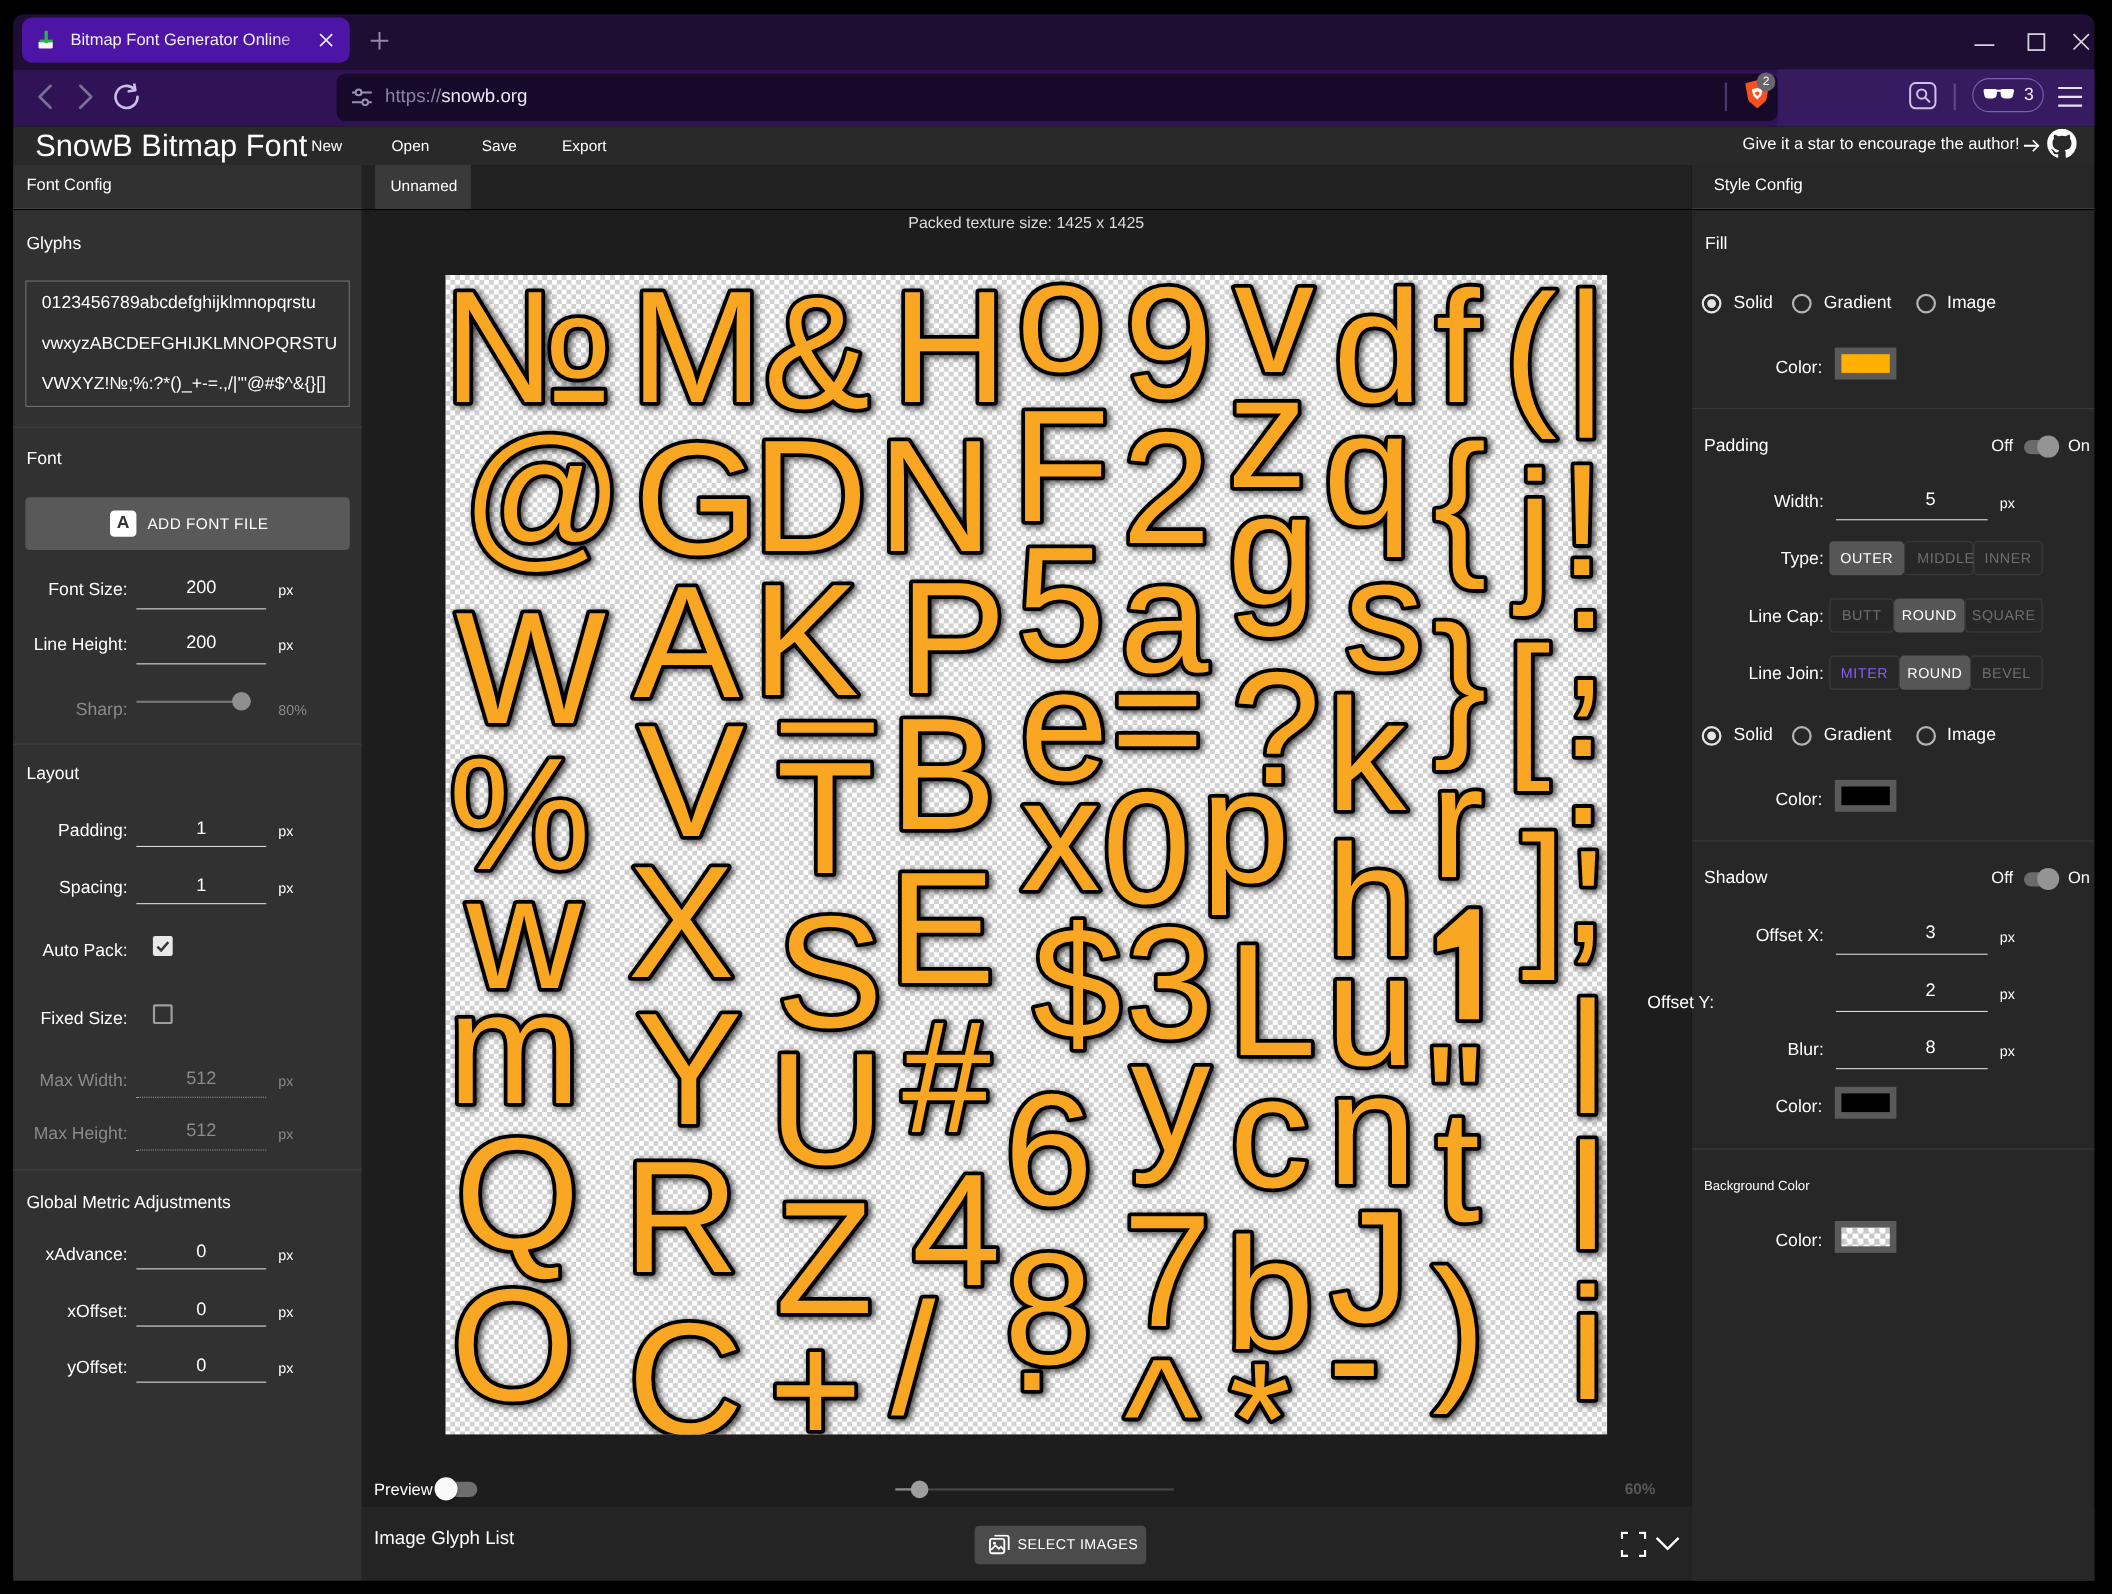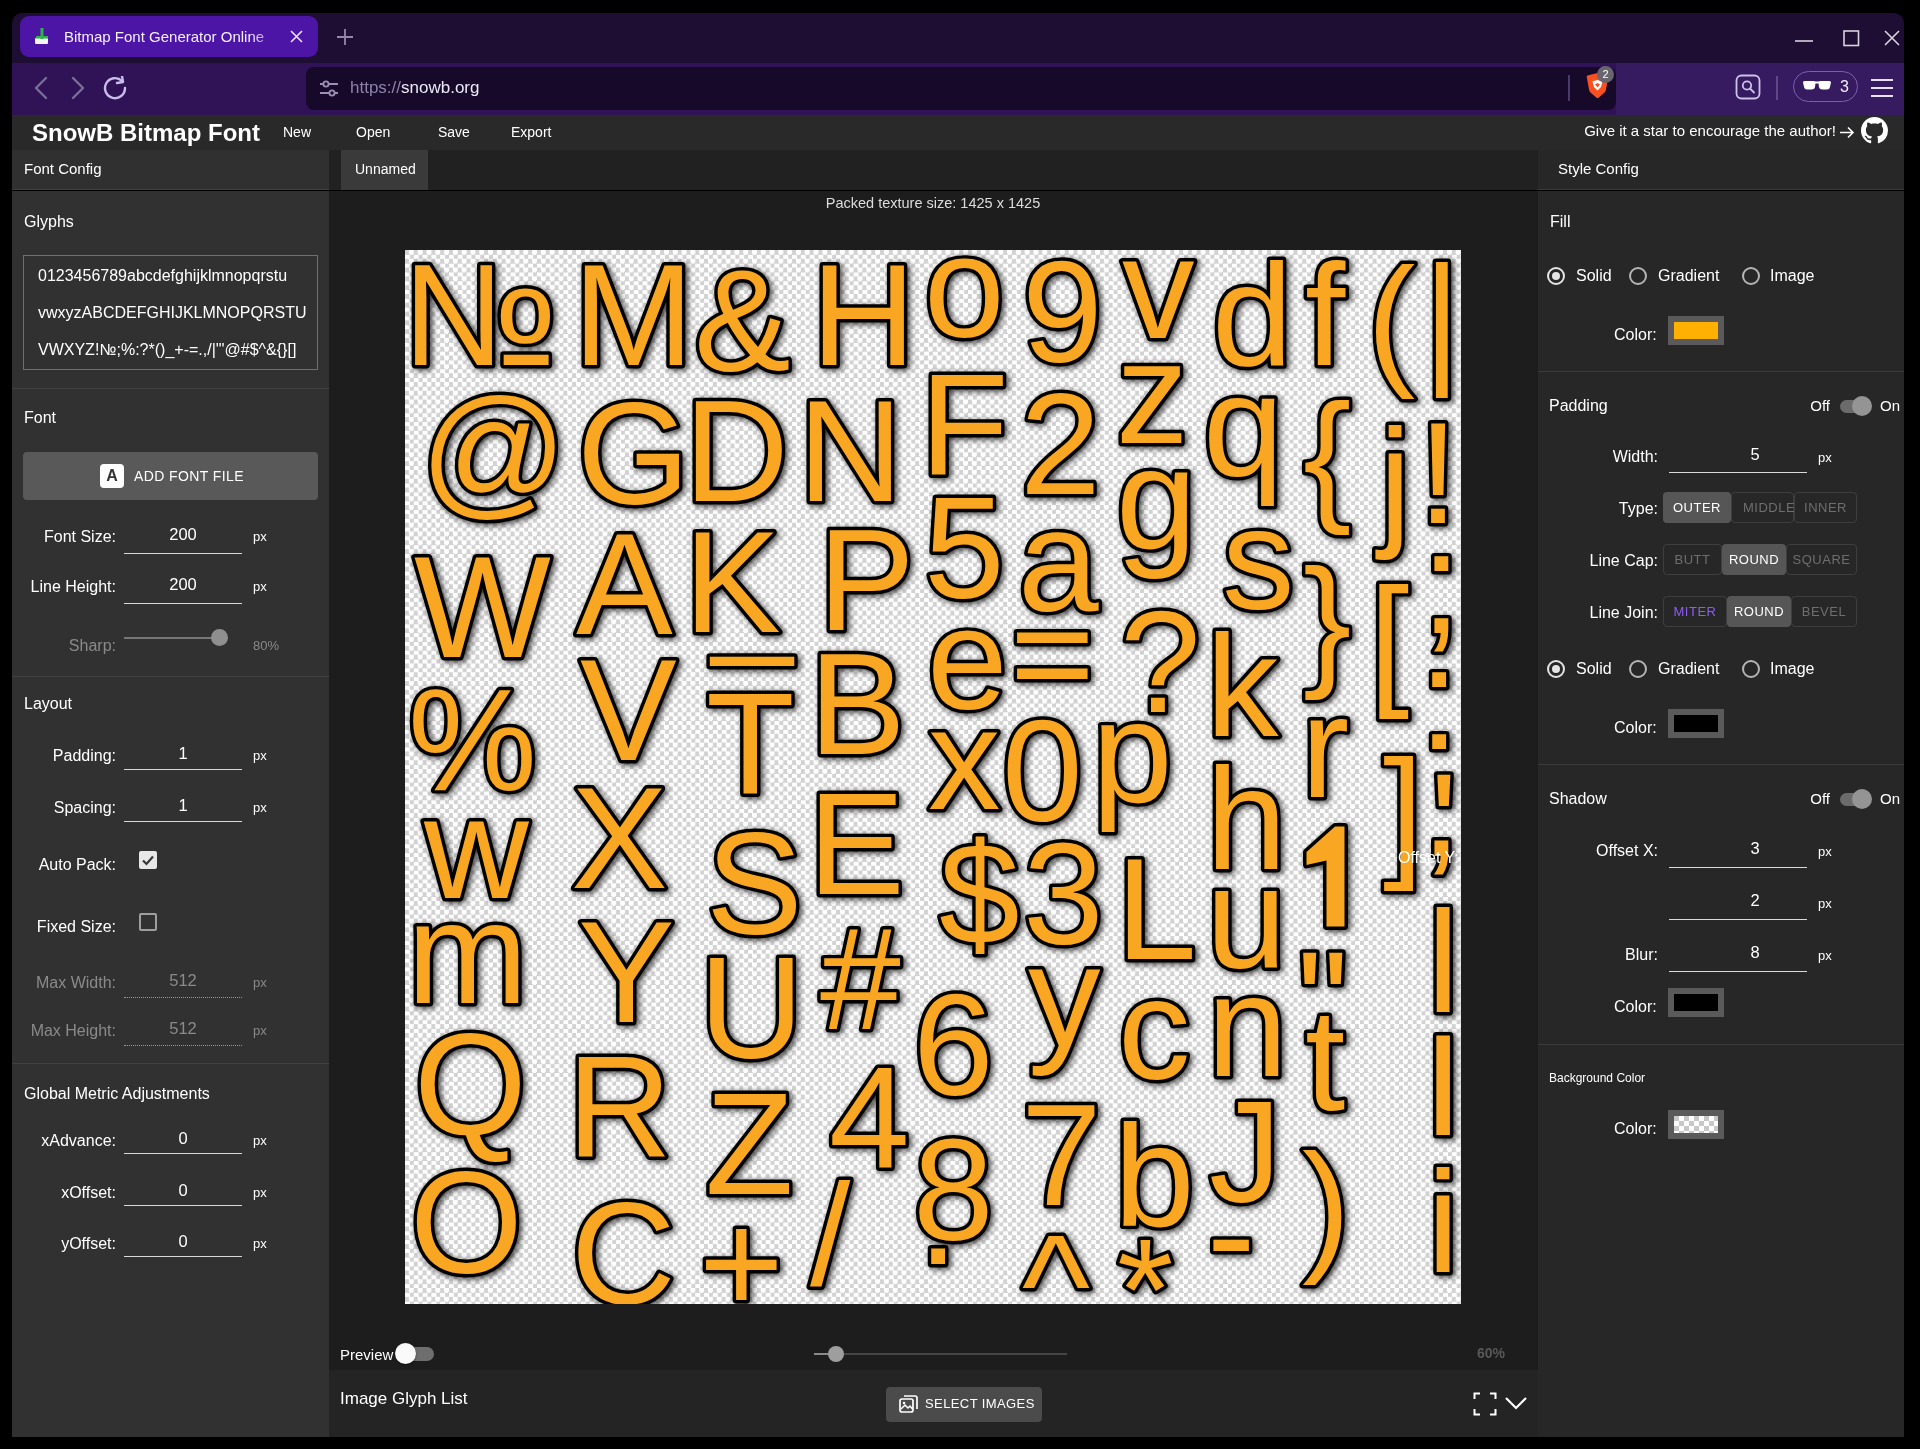--- a/index.html
+++ b/index.html
@@ -56,21 +56,21 @@
 <svg class="abs" style="left:1803px;top:81px" width="28" height="12">
     <path d="M0 1.5 Q0 0 1.5 0 H11 Q12.5 0 12.5 1.5 L12.2 5 Q11.8 8.5 8.5 8.5 H4 Q1.3 8.5 0.8 5 Z" fill="#fff"></path>
     <path d="M15.5 1.5 Q15.5 0 17 0 H26.5 Q28 0 28 1.5 L27.2 5 Q26.7 8.5 24 8.5 H19.5 Q16.2 8.5 15.8 5 Z" fill="#fff"></path>
     <path d="M12 1.5 H16" stroke="#fff" stroke-width="2"></path>
   </svg>
 <div style="position:absolute;left:1840px;top:77px;font-size:16px;line-height:19px;color:#f0ecf8;font-weight:400;white-space:nowrap;">3</div>
 <svg class="abs" style="left:1871px;top:78px" width="22" height="20">
     <path d="M0 2 H22 M0 10 H22 M0 18 H22" stroke="#e8e2f4" stroke-width="2"></path>
   </svg>
 <div class="abs" style="left:12px;top:115px;width:1892px;height:35px;background:#292929"></div>
-<div style="position:absolute;left:32px;top:121px;font-size:24px;line-height:24px;color:#fff;font-weight:700;white-space:nowrap;">SnowB Bitmap Font</div>
+<div style="position:absolute;left:32px;top:121px;font-size:28px;line-height:24px;color:#fff;font-weight:400;white-space:nowrap;">SnowB Bitmap Font</div>
 <div style="position:absolute;left:283px;top:124px;font-size:14px;line-height:17px;color:#fff;font-weight:500;white-space:nowrap;">New</div>
 <div style="position:absolute;left:356px;top:124px;font-size:14px;line-height:17px;color:#fff;font-weight:500;white-space:nowrap;">Open</div>
 <div style="position:absolute;left:438px;top:124px;font-size:14px;line-height:17px;color:#fff;font-weight:500;white-space:nowrap;">Save</div>
 <div style="position:absolute;left:511px;top:124px;font-size:14px;line-height:17px;color:#fff;font-weight:500;white-space:nowrap;">Export</div>
 <div style="position:absolute;left:1576px;top:122px;width:260px;text-align:right;font-size:15px;line-height:18px;color:#fff;font-weight:400;white-space:nowrap">Give it a star to encourage the author!</div>
 <svg class="abs" style="left:1839px;top:125px" width="17" height="15">
     <path d="M1 7.5 H14 M9 2.5 L14 7.5 L9 12.5" stroke="#fff" stroke-width="1.6" fill="none"></path>
   </svg>
 <svg class="abs" style="left:1861px;top:117px" width="27" height="27" viewBox="0 0 16 16">
     <path fill="#fff" d="M8 0C3.58 0 0 3.58 0 8c0 3.54 2.29 6.53 5.47 7.59.4.07.55-.17.55-.38 0-.19-.01-.82-.01-1.49-2.01.37-2.53-.49-2.69-.94-.09-.23-.48-.94-.82-1.13-.28-.15-.68-.52-.01-.53.63-.01 1.08.58 1.23.82.72 1.21 1.87.87 2.33.66.07-.52.28-.87.51-1.07-1.78-.2-3.64-.89-3.64-3.95 0-.87.31-1.59.82-2.15-.08-.2-.36-1.02.08-2.12 0 0 .67-.21 2.2.82.64-.18 1.32-.27 2-.27s1.36.09 2 .27c1.53-1.04 2.2-.82 2.2-.82.44 1.1.16 1.92.08 2.12.51.56.82 1.27.82 2.15 0 3.07-1.87 3.75-3.65 3.95.29.25.54.73.54 1.48 0 1.07-.01 1.93-.01 2.2 0 .21.15.46.55.38A8.01 8.01 0 0 0 16 8c0-4.42-3.58-8-8-8z"></path>
@@ -321,21 +321,21 @@
 <div class="abs" style="left:1538px;top:764px;width:366px;height:1px;background:#3a3a3a"></div>
 <div style="position:absolute;left:1549px;top:789px;font-size:16px;line-height:19px;color:#fff;font-weight:400;white-space:nowrap;">Shadow</div>
 <div style="position:absolute;left:1570px;top:790px;width:260px;text-align:right;font-size:15px;line-height:18px;color:#fff;font-weight:400;white-space:nowrap">Off</div>
 <div class="abs" style="left:1840px;top:793px;width:30px;height:13px;border-radius:7px;background:#6b6b6b"></div>
 <div class="abs" style="left:1852px;top:789px;width:20px;height:20px;border-radius:50%;background:#949494"></div>
 <div style="position:absolute;left:1880px;top:790px;font-size:15px;line-height:18px;color:#fff;font-weight:400;white-space:nowrap;">On</div>
 <div style="position:absolute;left:1398px;top:841px;width:260px;text-align:right;font-size:16px;line-height:19px;color:#fff;font-weight:400;white-space:nowrap">Offset X:</div>
 <div style="position:absolute;left:1455px;top:839px;width:600px;text-align:center;font-size:16.5px;line-height:19px;color:#fff;font-weight:400;white-space:nowrap;">3</div>
 <div class="abs" style="left:1669px;top:867px;width:138px;height:1px;background:#d9d9d9"></div>
 <div style="position:absolute;left:1818px;top:844px;font-size:13px;line-height:15px;color:#fff;font-weight:400;white-space:nowrap;">px</div>
-<div style="position:absolute;left:1398px;top:848px;width:260px;text-align:left;font-size:16px;line-height:19px;color:#fff;font-weight:400;white-space:nowrap">Offset Y:</div>
+<div style="position:absolute;left:1398px;top:902px;width:260px;text-align:center;font-size:16px;line-height:19px;color:#fff;font-weight:400;white-space:nowrap">Offset Y:</div>
 <div style="position:absolute;left:1455px;top:891px;width:600px;text-align:center;font-size:16.5px;line-height:19px;color:#fff;font-weight:400;white-space:nowrap;">2</div>
 <div class="abs" style="left:1669px;top:919px;width:138px;height:1px;background:#d9d9d9"></div>
 <div style="position:absolute;left:1818px;top:896px;font-size:13px;line-height:15px;color:#fff;font-weight:400;white-space:nowrap;">px</div>
 <div style="position:absolute;left:1398px;top:945px;width:260px;text-align:right;font-size:16px;line-height:19px;color:#fff;font-weight:400;white-space:nowrap">Blur:</div>
 <div style="position:absolute;left:1455px;top:943px;width:600px;text-align:center;font-size:16.5px;line-height:19px;color:#fff;font-weight:400;white-space:nowrap;">8</div>
 <div class="abs" style="left:1669px;top:971px;width:138px;height:1px;background:#d9d9d9"></div>
 <div style="position:absolute;left:1818px;top:948px;font-size:13px;line-height:15px;color:#fff;font-weight:400;white-space:nowrap;">px</div>
 <div style="position:absolute;left:1614px;top:997px;font-size:16px;line-height:19px;color:#fff;font-weight:400;white-space:nowrap;">Color:</div>
 <div class="abs" style="left:1668px;top:988px;width:56px;height:29px;background:#5a5a5a"></div>
 <div class="abs" style="left:1674px;top:994px;width:44px;height:17px;background:#000"></div>

